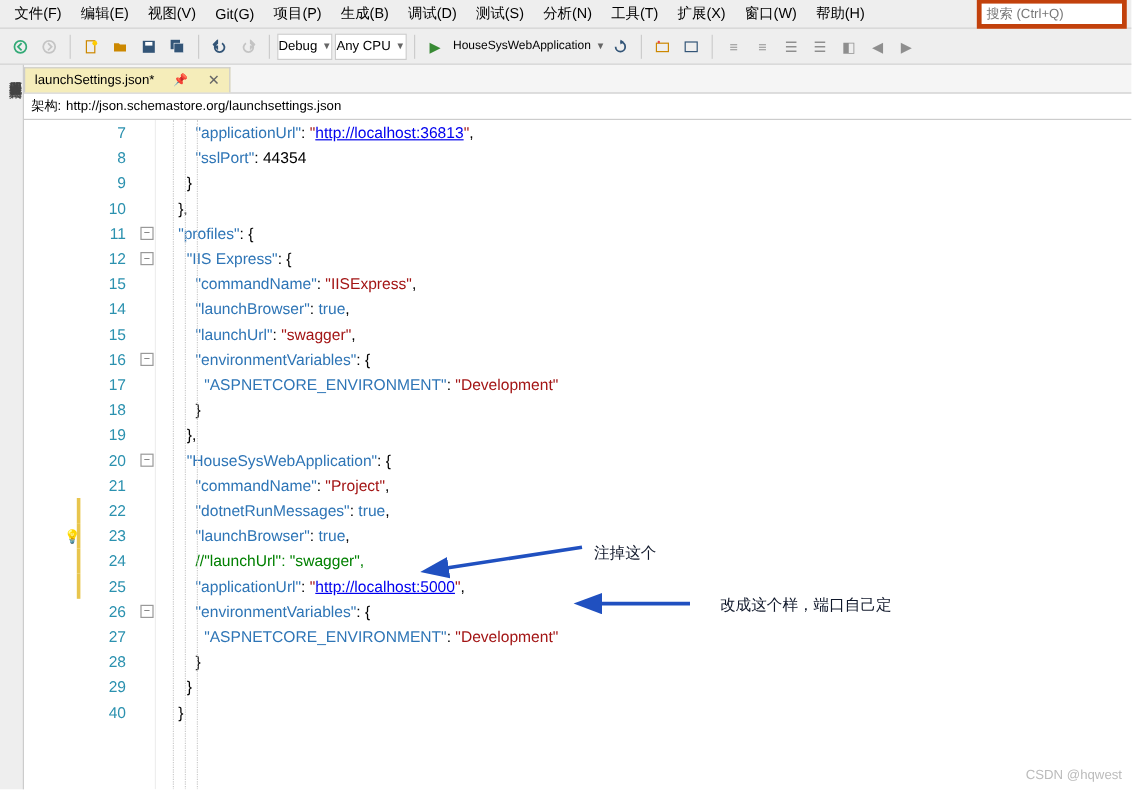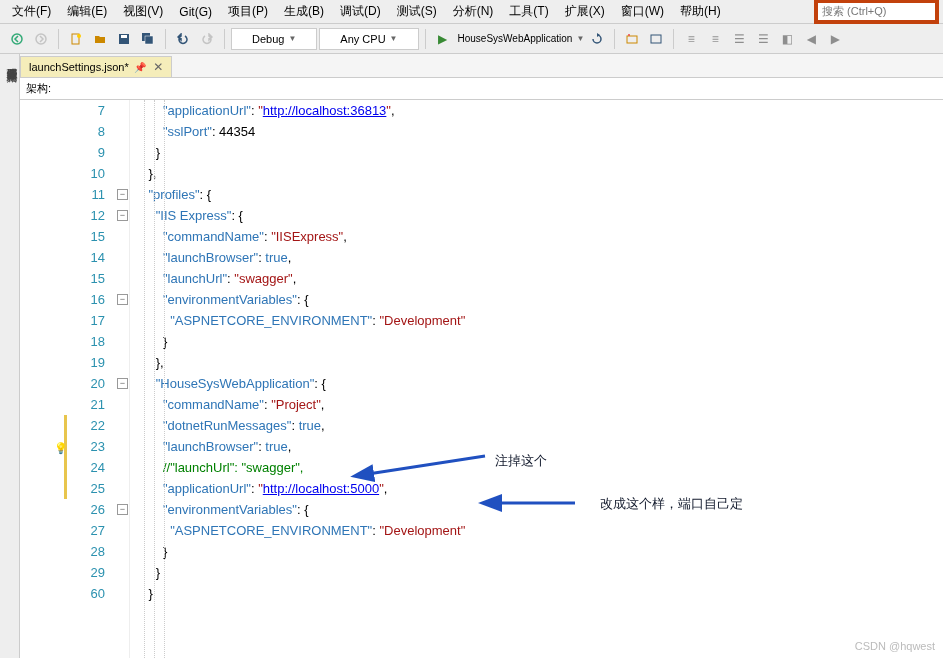--- a/index.html
+++ b/index.html
@@ -5,31 +5,31 @@
     * { margin: 0; padding: 0; box-sizing: border-box; font-family: "Microsoft YaHei", "Segoe UI", sans-serif; }
     body { width: 943px; height: 658px; background: #fff; font-size: 12px; overflow: hidden; position: relative; }
     
     .menubar { display: flex; background: #eee; border-bottom: 1px solid #ccc; height: 24px; align-items: center; padding: 0 4px; }
     .menubar .menu-item { padding: 2px 8px; color: #000; cursor: pointer; }
     .menubar .search-box { margin-left: auto; border: 4px solid #c2410c; background: #fff; padding: 1px 4px; width: 125px; color: #777; font-size: 11px; }
     
     .toolbar { display: flex; background: #eee; border-bottom: 1px solid #ccc; height: 30px; align-items: center; padding: 0 6px; gap: 2px; }
     .tb-btn { width: 22px; height: 22px; display: flex; align-items: center; justify-content: center; cursor: pointer; border-radius: 2px; }
     .tb-sep { width: 1px; height: 20px; background: #ccc; margin: 0 4px; }
-    .tb-dropdown { display: flex; align-items: center; border: 1px solid #ccc; background: #fff; padding: 1px 20px; height: 22px; gap: 4px; font-size: 11px; }
+    .tb-dropdown { display: flex; align-items: center; border: 1px solid #ccc; background: #fff; padding: 1px 0; height: 22px; gap: 4px; font-size: 11px; }
     .tb-dropdown .chev { font-size: 8px; color: #666; }
     .tb-play { color: #388a34; font-size: 12px; }
     .tb-text { font-size: 10px; padding: 0 2px; }
     
     .main { display: flex; height: calc(100% - 54px); }
     .sidebar { width: 20px; background: #eee; border-right: 1px solid #ccc; writing-mode: vertical-rl; text-orientation: mixed; padding: 6px 0; font-size: 11px; color: #444; }
     
     .content { flex: 1; display: flex; flex-direction: column; }
     .tab-row { display: flex; background: #f5f5f5; border-bottom: 1px solid #ccc; height: 24px; align-items: flex-end; }
-    .tab { background: #f5edba; border: 1px solid #ccc; border-bottom: none; padding: 3px 8px; font-size: 11px; display: flex; align-items: center; gap: 6px; }
+    .tab { background: #f5edba; border: 1px solid #ccc; border-bottom: none; padding: 3px 8px; font-size: 11px; display: flex; align-items: center; gap: 16px; }
     .tab .pin { font-size: 10px; color: #666; }
     .tab .close { font-size: 12px; color: #666; cursor: pointer; }
     
     .schema-bar { display: flex; align-items: center; border-bottom: 1px solid #ccc; padding: 2px 6px; height: 22px; gap: 4px; font-size: 11px; }
     .schema-bar input { flex: 1; border: none; outline: none; font-size: 11px; max-width: 280px; }
     
     .editor { flex: 1; display: flex; background: #fff; font-family: Consolas, monospace; font-size: 13px; line-height: 21px; position: relative; overflow: hidden; }
     .gutter { width: 48px; text-align: right; padding-right: 10px; color: #2b91af; background: #fff; border-right: 1px solid transparent; user-select: none; }
     .gutter .ln { height: 21px; }
     .fold-col { width: 14px; border-right: 1px solid #eee; position: relative; }
@@ -167,20 +167,21 @@
   <div class="content">
     <div class="tab-row">
       <div class="tab">
         <span>launchSettings.json*</span>
         <span class="pin">📌</span>
         <span class="close">✕</span>
       </div>
     </div>
     <div class="schema-bar">
       <span>架构:</span>
+      <input value="http://json.schemastore.org/launchsettings.json" style="">
     </div>
     <div class="editor">
       <div class="margin-col" id="margin">
           <div class="changebar" style="top: 315px; height: 21px;"></div>
           <div class="changebar" style="top: 336px; height: 21px;"></div>
           <div class="bulb" style="top: 338px;">💡</div>
           <div class="changebar" style="top: 357px; height: 21px;"></div>
           <div class="changebar" style="top: 378px; height: 21px;"></div>
         </div>
       <div class="gutter" id="gutter">
@@ -200,21 +201,21 @@
           <div class="ln">20</div>
           <div class="ln">21</div>
           <div class="ln">22</div>
           <div class="ln">23</div>
           <div class="ln">24</div>
           <div class="ln">25</div>
           <div class="ln">26</div>
           <div class="ln">27</div>
           <div class="ln">28</div>
           <div class="ln">29</div>
-          <div class="ln">60</div>
+          <div class="ln">40</div>
         </div>
       <div class="fold-col" id="foldcol">
           <div class="fold" style="top: 89px;">−</div>
           <div class="fold" style="top: 110px;">−</div>
           <div class="fold" style="top: 194px;">−</div>
           <div class="fold" style="top: 278px;">−</div>
           <div class="fold" style="top: 404px;">−</div>
         </div>
       <div class="code" id="code">
         <div class="guide" style="left:14px"></div>

